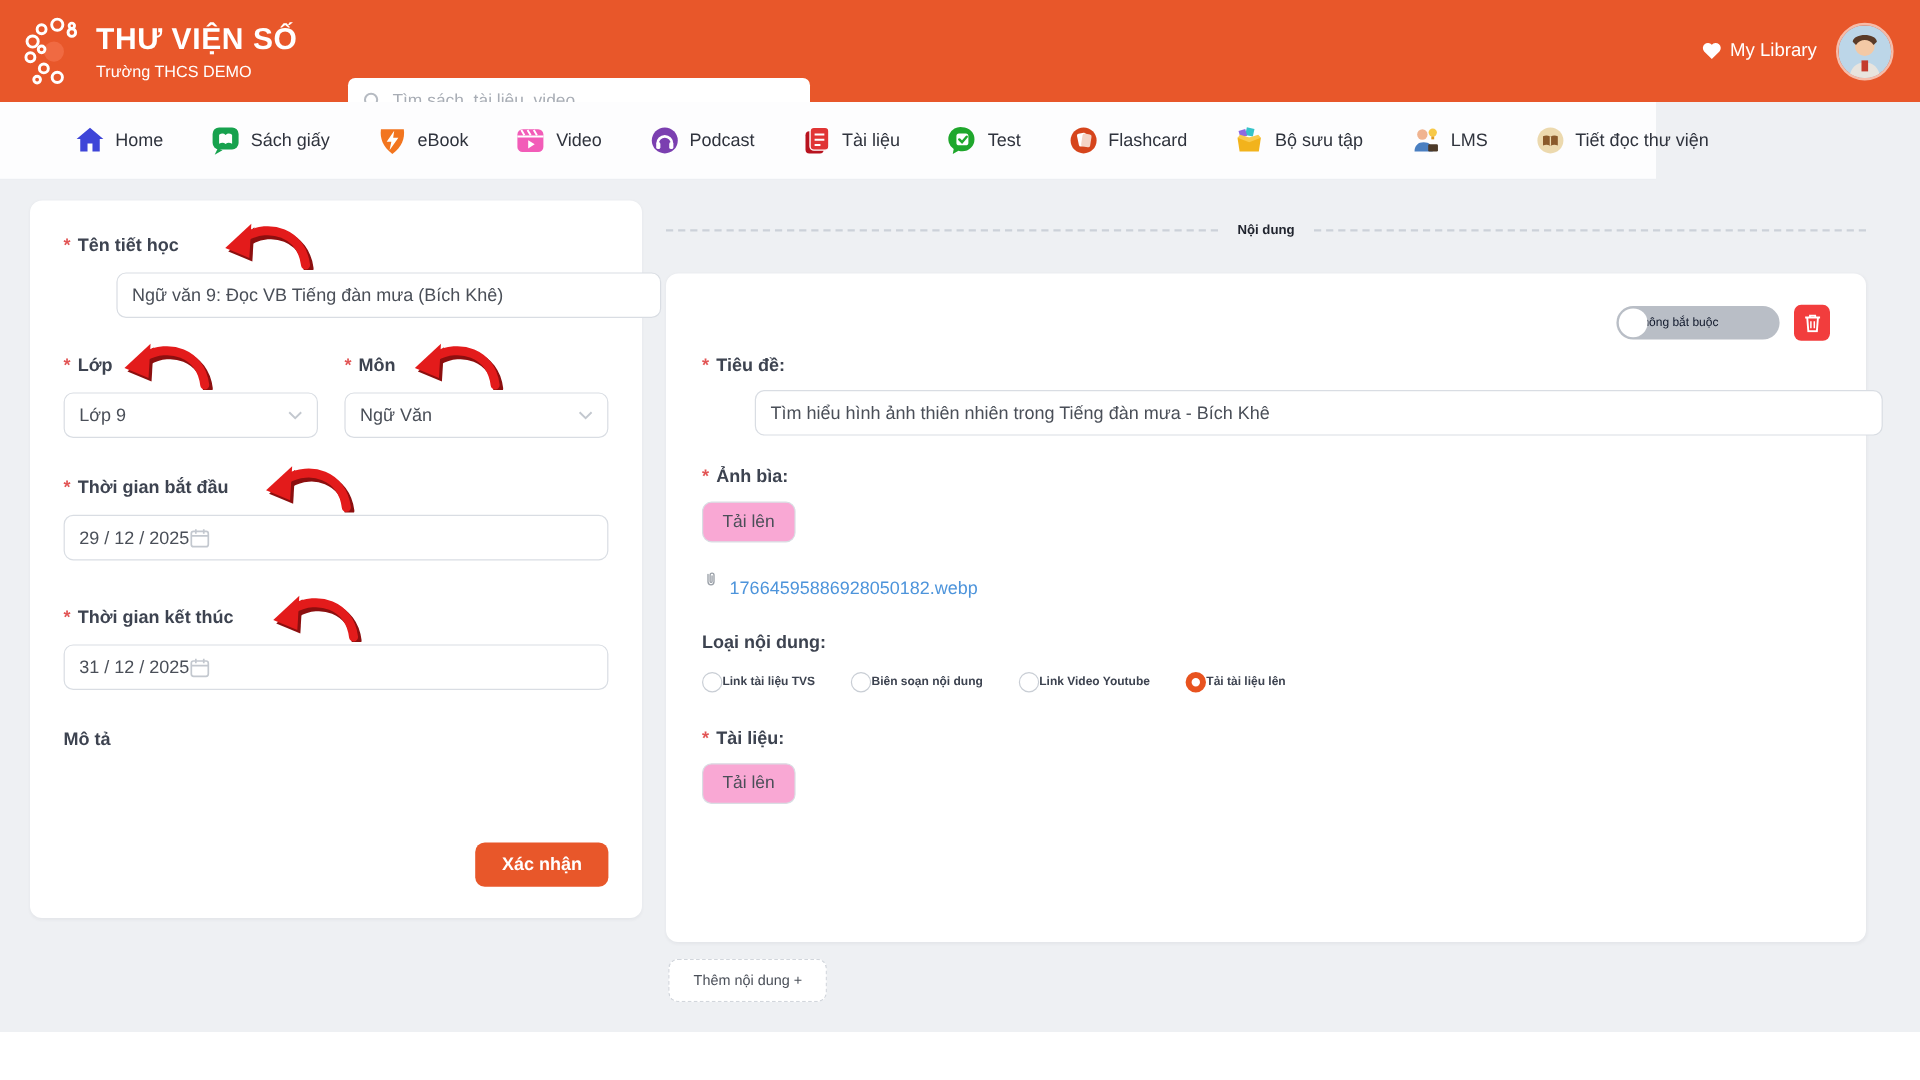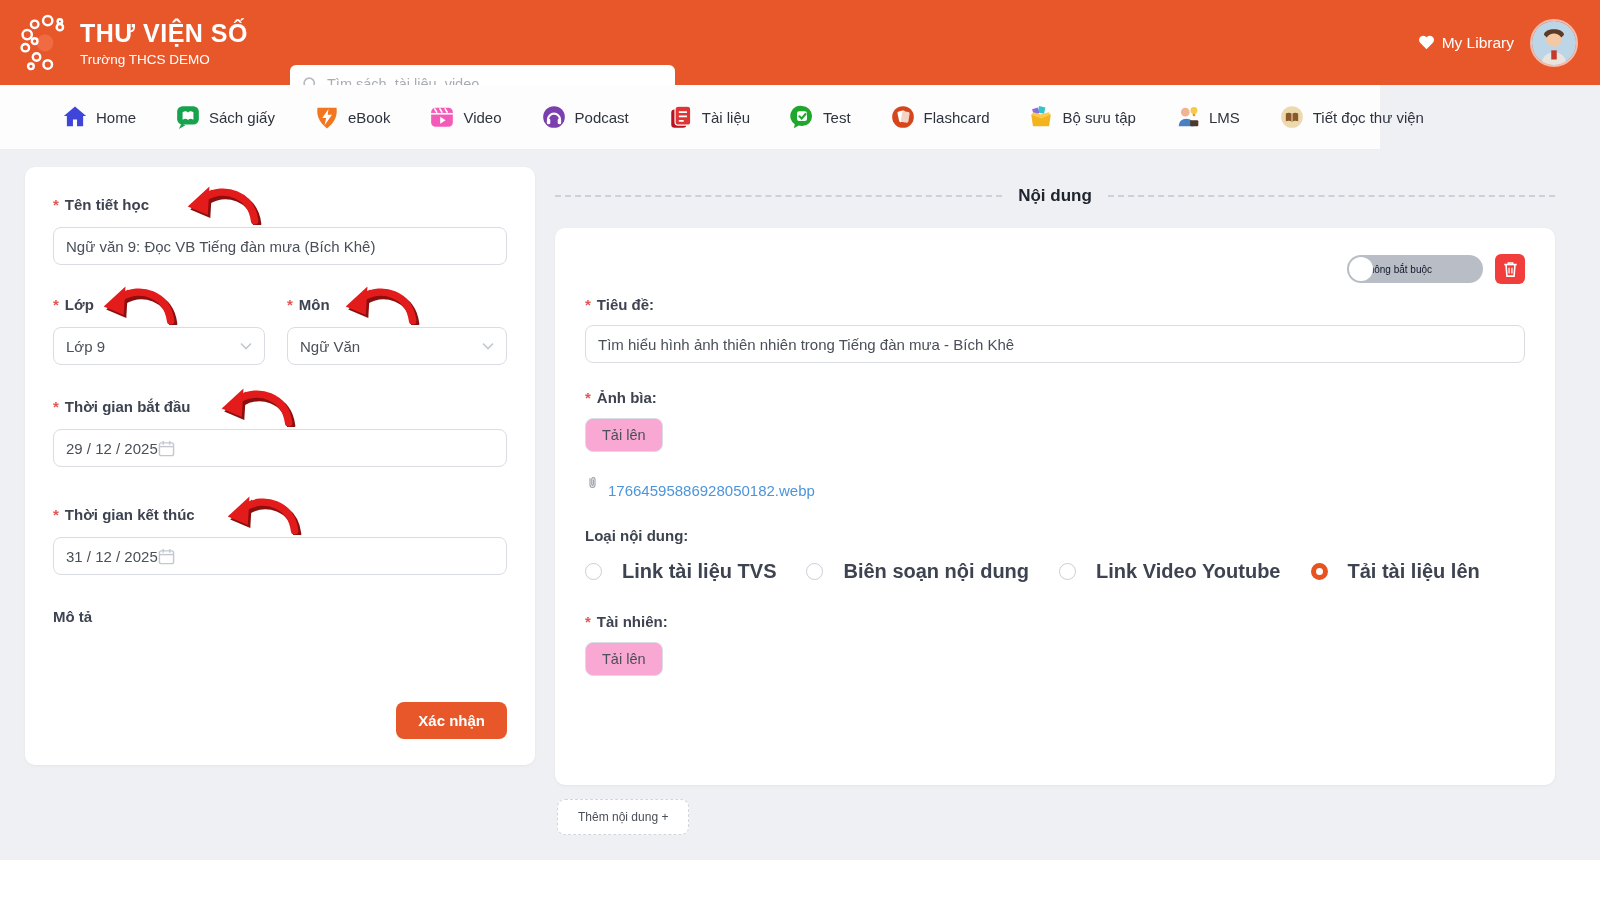--- a/index.html
+++ b/index.html
@@ -25,49 +25,49 @@
 
   
   .main { position:absolute; top:150px; left:0; width:1600px; height:710px; }
   .bottom-strip { position:absolute; top:860px; left:0; width:1600px; height:40px; background:#fff; }
 
   .card { background:#fff; border-radius:10px; box-shadow:0 1px 3px rgba(30,40,60,.05); }
   .left-card { position:absolute; left:25px; top:17px; width:510px; height:598px; padding:26px 28px; }
 
   .f-label { font-size:15px; font-weight:700; color:#3d4350; display:flex; align-items:center; gap:6px; position:relative; height:22px; }
   .req { color:#e25555; font-weight:700; }
-  .tbox { width:100%; height:38px; border:1px solid #d9dde3; border-radius:8px; background:#fff; font-size:15px; color:#4a4f58; padding:0 12px; outline:none; font-family:"Liberation Sans",sans-serif; }
+  .tbox { width:100%; height:38px; border:1px solid #d9dde3; border-radius:8px; background:#fff; font-size:15px; color:#4a4f58; padding:0 12px; outline:none; font-family:"Liberation Sans",sans-serif;margin-left:44px; }
   .select { height:38px; border:1px solid #d9dde3; border-radius:8px; display:flex; align-items:center; justify-content:space-between; padding:0 12px; font-size:15px; color:#4a4f58; cursor:pointer; background:#fff; }
   .datebox { height:38px; border:1px solid #d9dde3; border-radius:8px; display:flex; align-items:center; padding:0 12px; font-size:15px; color:#4a4f58; cursor:pointer; background:#fff; }
   .two-col { display:flex; gap:22px; }
   .col1 { width:212px; } .col2 { width:220px; }
 
   .arrow { position:absolute; width:82px; height:46px; top:-14px; pointer-events:none; }
 
   .btn-primary { position:absolute; right:28px; bottom:26px; background:#e8572a; color:#fff; border:none; border-radius:8px; font-size:15px; font-weight:700; padding:10px 22px; cursor:pointer; font-family:"Liberation Sans",sans-serif; }
 
   
   .content-heading { position:absolute; left:555px; top:36px; width:1000px; display:flex; align-items:center; gap:16px; }
   .content-heading .line { flex:1; border-top:2px dashed #ccd1d9; }
-  .content-heading .txt { font-size:17px; font-weight:700; color:#20242e; }
+  .content-heading .txt { font-size:11px; font-weight:700; color:#20242e; }
 
   .right-card { position:absolute; left:555px; top:78px; width:1000px; height:557px; padding:26px 30px; }
   .toggle-row { display:flex; justify-content:flex-end; align-items:center; gap:12px; height:30px; }
   .toggle { width:136px; height:28px; background:#b9bec6; border-radius:14px; position:relative; cursor:pointer; display:flex; align-items:center; }
   .toggle .knob { position:absolute; left:2px; top:2px; width:24px; height:24px; border-radius:50%; background:#fff; }
   .toggle .t-label { margin-left:15px; color:#0f172a; font-size:10px; white-space:nowrap; }
   .trash-btn { width:30px; height:30px; border-radius:6px; background:#f23d3d; border:none; display:flex; align-items:center; justify-content:center; cursor:pointer; }
 
   .c-label { font-size:15px; font-weight:700; color:#3d4350; display:flex; gap:6px; align-items:center; }
   .upload-btn { margin-top:12px; background:#f9a8d4; border:1px solid #d9dde3; border-radius:8px; font-size:14.5px; color:#4a4f58; padding:8px 16px; cursor:pointer; display:inline-block; font-family:"Liberation Sans",sans-serif; }
   .file-row { margin-top:14px; display:flex; align-items:center; gap:8px; font-size:15px; }
   .file-link { color:#4d94db; text-decoration:none; cursor:pointer;margin-top:16px; }
 
   .radio-row { display:flex; align-items:center; gap:30px; margin-top:16px; }
-  .radio-opt { display:flex; align-items:center; gap:20px; font-size:20px; font-weight:600; color:#3d4350; cursor:pointer; }
+  .radio-opt { display:flex; align-items:center; gap:0; font-size:10px; font-weight:600; color:#3d4350; cursor:pointer; }
   .rdot { width:17px; height:17px; border-radius:50%; border:1.5px solid #c9ced5; background:#fff; }
   .rdot.checked { border:5px solid #e8531f; }
 
   .add-content-btn { position:absolute; left:557px; top:649px; background:#fff; border:1.5px dashed #d2d6dc; border-radius:8px; font-size:12px; color:#4a4f58; padding:10px 20px; cursor:pointer; font-family:"Liberation Sans",sans-serif; }
 
   .mt12{margin-top:12px;} .mt26{margin-top:26px;} .mt28{margin-top:28px;} .mt30{margin-top:30px;} .mt36{margin-top:36px;}
 </style>
 </head>
 <body>
 
@@ -378,21 +378,21 @@
           <span>Link Video Youtube</span>
         </div>
         <div class="radio-opt">
           <span class="rdot checked"></span>
           <span>Tải tài liệu lên</span>
         </div>
       </div>
 
       <div class="c-label mt30">
         <span class="req">*</span>
-        <span>Tài nhiên:</span>
+        <span>Tài liệu:</span>
       </div>
       <button class="upload-btn">Tải lên</button>
     </div>
 
     <button class="add-content-btn">Thêm nội dung +</button>
   </div>
 
   <div class="bottom-strip"></div>
 </div>
 

